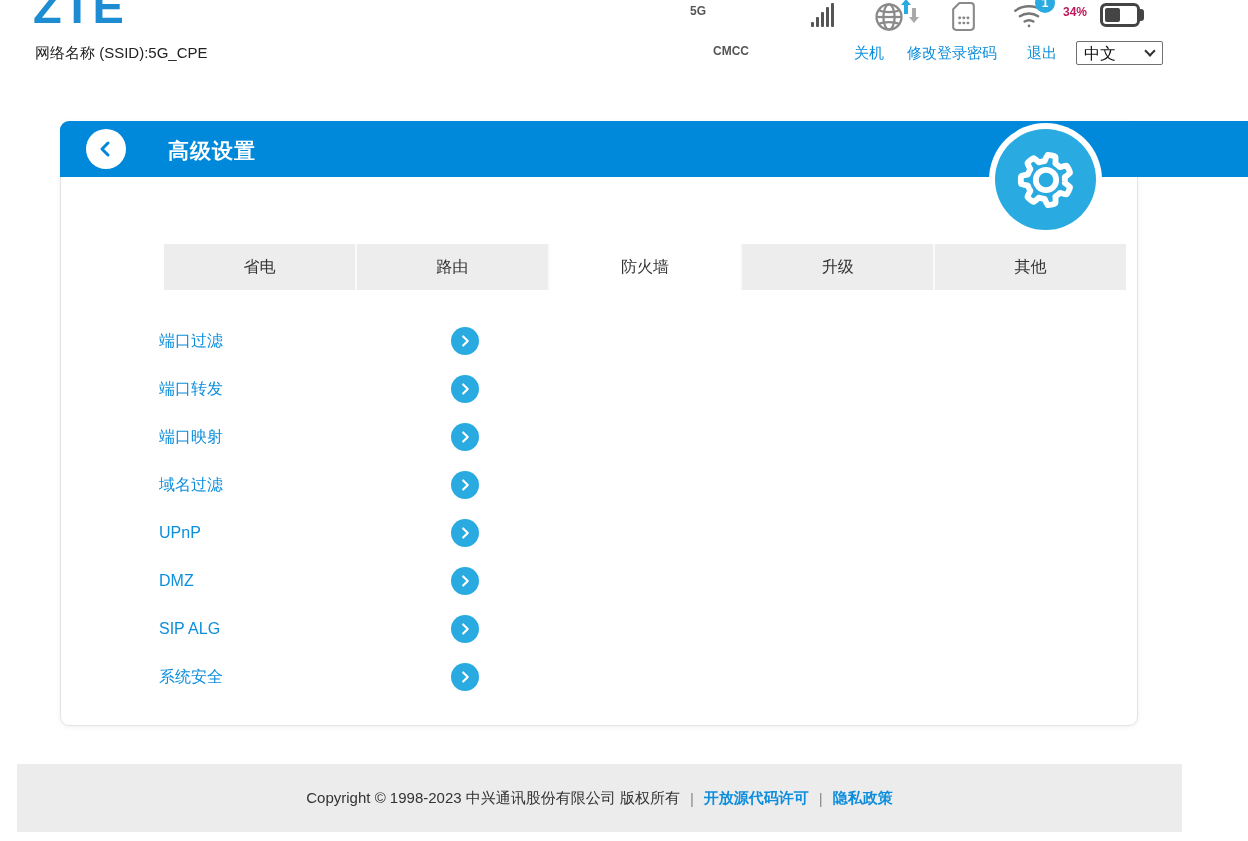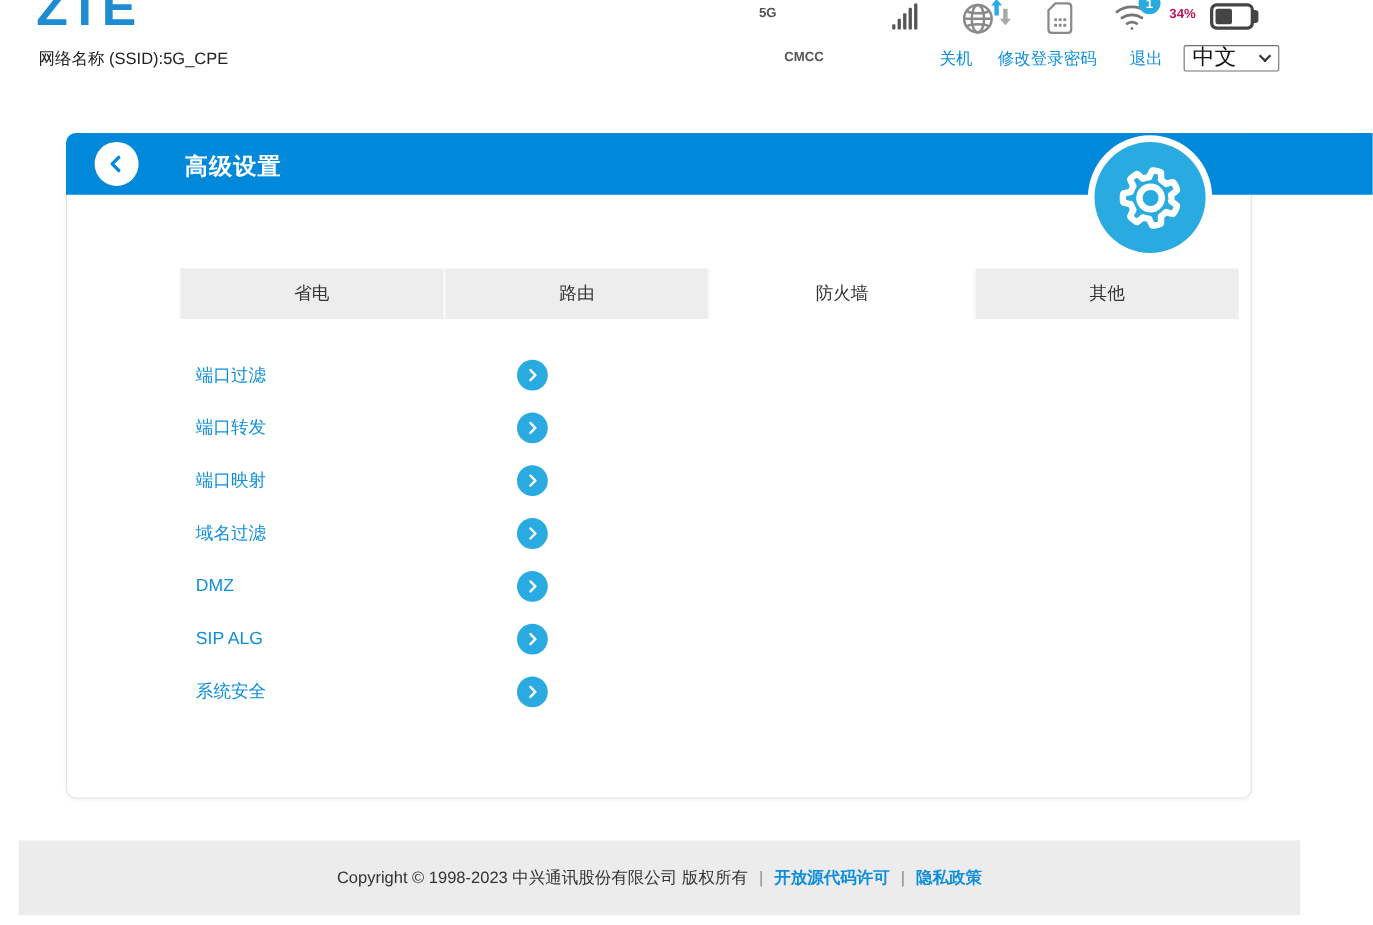--- a/index.html
+++ b/index.html
@@ -53,22 +53,22 @@
     background:#444; border-radius:0 3px 3px 0;
   }
 
   .top-links { position:absolute; top:44px; font-size:15px; color:var(--link-blue,#0D8EDC); cursor:pointer; text-decoration:none; }
   .l-shutdown { left:854px; }
   .l-passwd   { left:907px; }
   .l-logout   { left:1027px; }
 
   .select-wrap { position:absolute; left:1076px; top:41px; width:87px; height:24px; }
   .select-wrap select {
-    width:100%; height:100%; font-family:Liberation Mono, monospace;
-    font-size:20px; color:#111; background:#fff;
+    width:100%; height:100%; font-family:Liberation Serif, serif;
+    font-size:16px; color:#111; background:#fff;
     border:1px solid #707070; border-radius:2px;
     appearance:none; -webkit-appearance:none; padding:0 16px 0 7px;
   }
   .select-arrow {
     position:absolute; right:9px; top:6px; width:8px; height:8px;
     border-right:2px solid #333; border-bottom:2px solid #333;
     transform:rotate(45deg); pointer-events:none;
   }
 
   
@@ -106,21 +106,21 @@
     display:flex;
   }
   .tab {
     flex:1; background:#EDEDED; color:#333; font-size:16px;
     display:flex; align-items:center; justify-content:center;
     cursor:pointer; border-left:2px solid #fafafa;
   }
   .tab:first-child { border-left:none; }
   .tab.active { background:#fff; }
 
-  .menu-list { position:absolute; left:117px; top:195px; width:962px; }
+  .menu-list { position:absolute; left:98px; top:195px; width:962px; }
   .menu-row { position:relative; height:48px; display:flex; align-items:center; }
   .menu-label { font-size:16px; color:var(--link-blue,#0D8EDC); cursor:pointer; }
   .go-btn {
     position:absolute; left:292px; top:10px; width:28px; height:28px;
     border-radius:50%; background:var(--accent-blue,#29ABE2); border:none;
     display:flex; align-items:center; justify-content:center; cursor:pointer;
   }
 
   
   .footer {
@@ -235,20 +235,23 @@
     <div class="tab">
         <span>省电</span>
       </div>
         <div class="tab">
         <span>路由</span>
       </div>
         <div class="tab active">
         <span>防火墙</span>
       </div>
         <div class="tab">
+        <span>升级</span>
+      </div>
+        <div class="tab">
         <span>其他</span>
       </div>
       </div>
 
     <div class="menu-list">
 
     <div class="menu-row">
         <span class="menu-label">端口过滤</span>
         <button class="go-btn">
           <svg width="20" height="20" viewBox="0 0 22 22" fill="none" stroke="#fff" stroke-width="2.4" stroke-linecap="round" stroke-linejoin="round">
@@ -267,20 +270,28 @@
         <div class="menu-row">
         <span class="menu-label">端口映射</span>
         <button class="go-btn">
           <svg width="20" height="20" viewBox="0 0 22 22" fill="none" stroke="#fff" stroke-width="2.4" stroke-linecap="round" stroke-linejoin="round">
             <polyline points="9 6 14 11 9 16"></polyline>
           </svg>
         </button>
       </div>
         <div class="menu-row">
         <span class="menu-label">域名过滤</span>
+        <button class="go-btn">
+          <svg width="20" height="20" viewBox="0 0 22 22" fill="none" stroke="#fff" stroke-width="2.4" stroke-linecap="round" stroke-linejoin="round">
+            <polyline points="9 6 14 11 9 16"></polyline>
+          </svg>
+        </button>
+      </div>
+        <div class="menu-row">
+        <span class="menu-label">UPnP</span>
         <button class="go-btn">
           <svg width="20" height="20" viewBox="0 0 22 22" fill="none" stroke="#fff" stroke-width="2.4" stroke-linecap="round" stroke-linejoin="round">
             <polyline points="9 6 14 11 9 16"></polyline>
           </svg>
         </button>
       </div>
         <div class="menu-row">
         <span class="menu-label">DMZ</span>
         <button class="go-btn">
           <svg width="20" height="20" viewBox="0 0 22 22" fill="none" stroke="#fff" stroke-width="2.4" stroke-linecap="round" stroke-linejoin="round">

